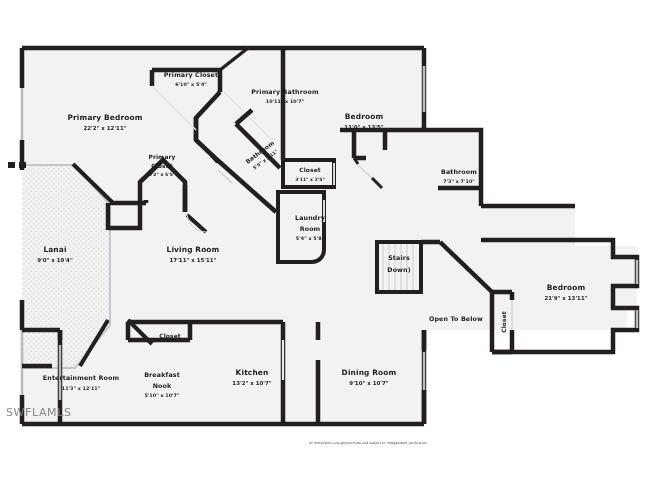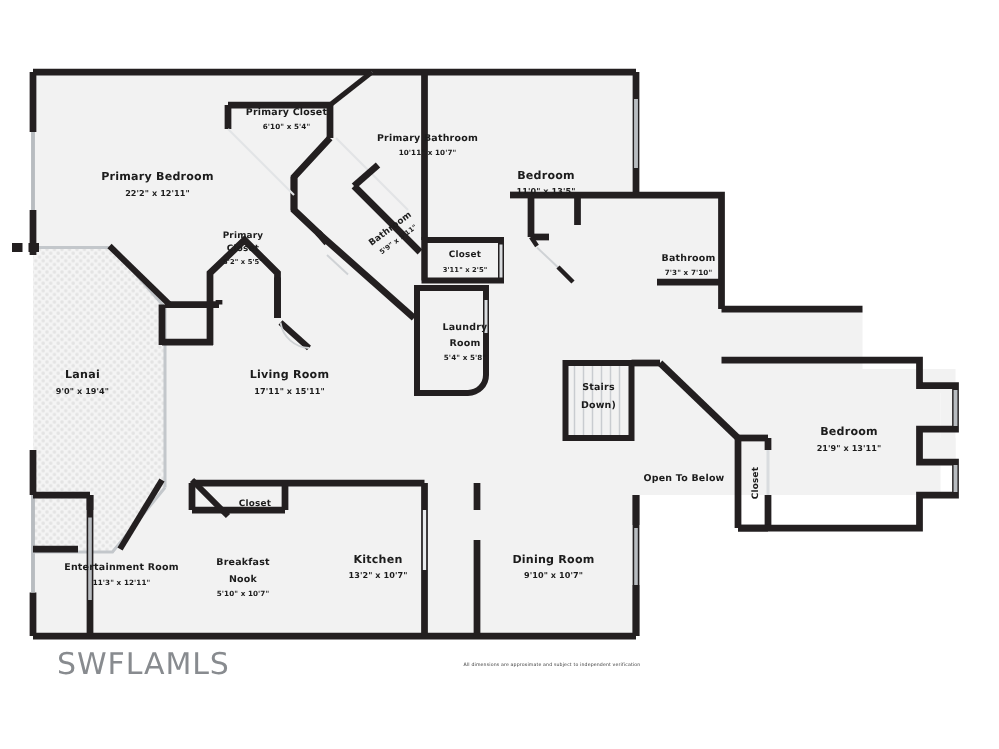--- a/index.html
+++ b/index.html
@@ -20,26 +20,25 @@
     dominant-baseline:middle;
   }
   .room-name{font-size:7.4px;letter-spacing:.15px;}
   .room-dim{font-size:5.4px;font-weight:bold;letter-spacing:.05px;}
   .room-name.sm{font-size:6.3px;}
   .room-dim.sm{font-size:4.8px;}
   .room-name.xs{font-size:5.9px;}
   .room-dim.xs{font-size:4.5px;}
 
   .watermark{
-    position:absolute;left:6px;top:430px;
+    position:absolute;left:6px;top:406px;
     font-family:"DejaVu Sans","Liberation Sans",sans-serif;
-    font-size:20px;font-weight:normal;letter-spacing:.6px;
+    font-size:11px;font-weight:normal;letter-spacing:.6px;
     color:#7e8286;opacity:.92;
     user-select:none;
-    margin-left:32px;
   }
   .disclaimer{
     position:absolute;left:268px;top:441px;width:200px;
     font-family:"DejaVu Sans","Liberation Sans",sans-serif;
     font-size:3.1px;color:#3a3a3a;letter-spacing:.1px;
     text-align:center;
   }
 </style>
 </head>
 <body>

